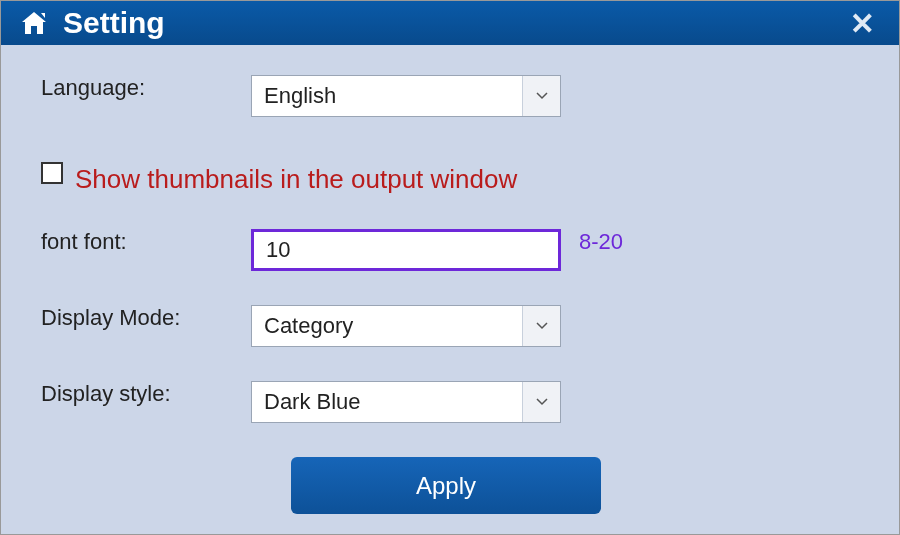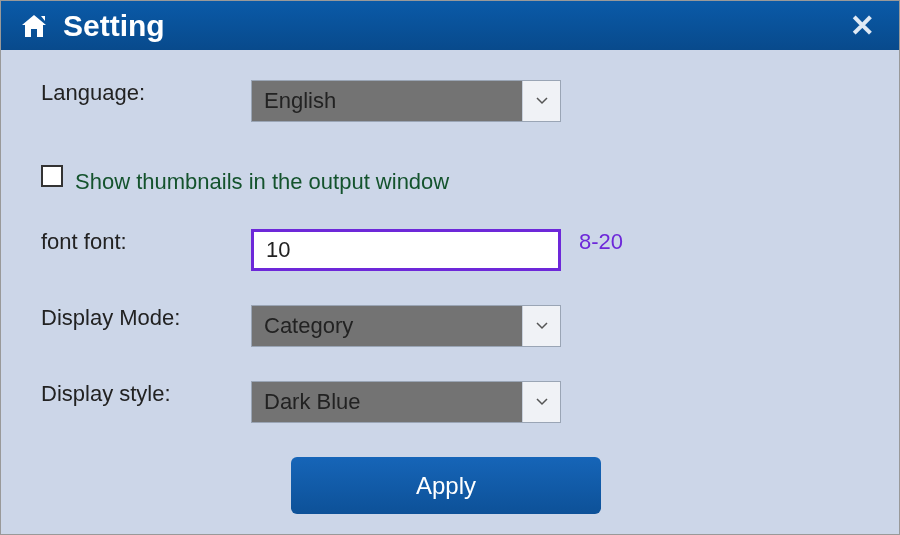--- a/index.html
+++ b/index.html
@@ -55,21 +55,21 @@
     }
     .label {
       width: 210px;
       font-size: 22px;
       color: #222;
     }
     .select-wrap {
       position: relative;
       width: 310px;
       height: 42px;
-      background: #737373;
+      background: #ffffff;
       border: 1px solid #9aa5b5;
       display: flex;
       align-items: center;
     }
     .select-wrap .value {
       flex: 1;
       padding: 0 12px;
       font-size: 22px;
       color: #222;
     }
@@ -88,22 +88,22 @@
     }
     .checkbox {
       width: 22px;
       height: 22px;
       border: 2px solid #333;
       background: #fff;
       margin-right: 12px;
       cursor: pointer;
     }
     .checkbox-label {
-      font-size: 22px;
-      color: #14532d;
+      font-size: 26px;
+      color: #b91c1c;
       margin-top: 13px;
     }
     .text-input {
       width: 310px;
       height: 42px;
       background: #fff;
       border: 3px solid #6d28d9;
       font-size: 22px;
       padding: 0 12px;
       color: #222;

